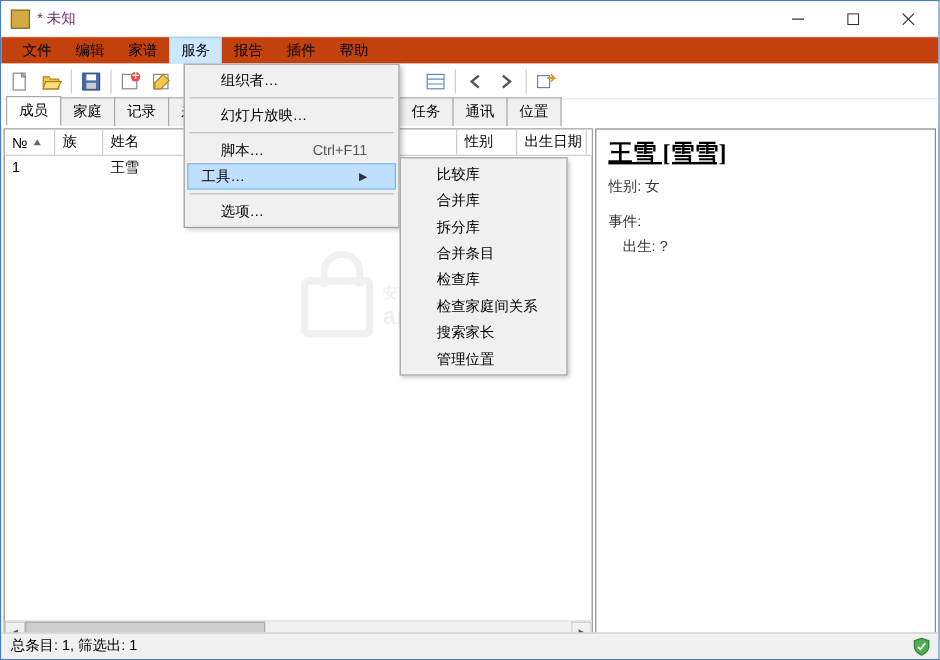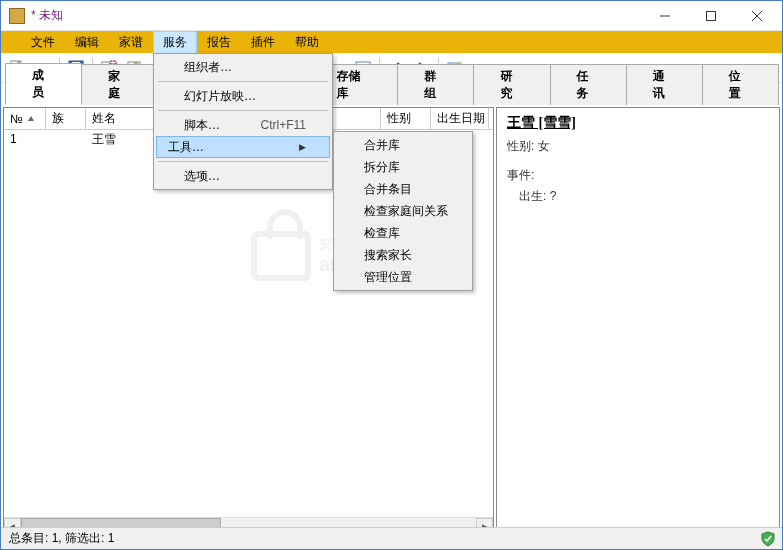--- a/index.html
+++ b/index.html
@@ -4,30 +4,30 @@
 <style>
 * { margin: 0; padding: 0; box-sizing: border-box; font-family: "Microsoft YaHei", "SimSun", sans-serif; font-size: 12px; }
 body { background: #fff; width: 783px; height: 550px; border: 1px solid #4a7dbc; overflow: hidden; position: relative; }
 
 .titlebar { height: 30px; background: #fff; display: flex; align-items: center; padding: 0 2px; border-bottom: 1px solid #e5e5e5; }
 .titlebar .app-icon { width: 16px; height: 16px; margin: 0 6px; background: #d4a843; border: 1px solid #886a1f; }
 .titlebar .title { flex: 1; color: #701a75; }
 .titlebar .win-controls { display: flex; }
 .win-btn { width: 46px; height: 30px; display: flex; align-items: center; justify-content: center; color: #333; }
 
-.menubar { height: 22px; display: flex; align-items: center; padding: 0 20px; background: #eab308; }
+.menubar { height: 22px; display: flex; align-items: center; padding: 0 8px; background: #c2410c; }
 .menu-item { padding: 3px 10px; cursor: default; }
 .menu-item.open { background: #cce8ff; border: 1px solid #99d1ff; padding: 2px 9px; }
 
 .toolbar { height: 30px; display: flex; align-items: center; padding: 2px 4px; gap: 2px; background: #fff; border-bottom: 1px solid #e5e5e5; position: relative; }
 .tb-btn { width: 24px; height: 24px; display: flex; align-items: center; justify-content: center; }
 .tb-sep { width: 1px; height: 20px; background: #ccc; margin: 0 2px; }
 
 .tabbar { height: 22px; display: flex; align-items: flex-end; padding: 0 4px; background: #fff; position: relative; }
-.tab { padding: 3px 26px; border: 1px solid #aaa; border-bottom: none; background: #f0f0f0; margin-right: -1px; cursor: default; font-weight: bold; }
+.tab { padding: 3px 10px; border: 1px solid #aaa; border-bottom: none; background: #f0f0f0; margin-right: -1px; cursor: default; }
 .tab.active { background: #fff; border-bottom: 1px solid #fff; position: relative; z-index: 2; }
 
 .content { display: flex; height: 432px; }
 .left-panel { width: 491px; border: 1px solid #888; margin: 2px; display: flex; flex-direction: column; position: relative; }
 .right-panel { flex: 1; border: 1px solid #888; margin: 2px 2px 2px 0; padding: 6px 10px; background: #fff; }
 
 .table-header { display: flex; background: #fff; border-bottom: 1px solid #ccc; height: 22px; }
 .th { border-right: 1px solid #ccc; padding: 3px 6px; display: flex; align-items: center; gap: 4px; white-space: nowrap; }
 .th-no { width: 42px; }
 .th-clan { width: 40px; }
@@ -40,21 +40,21 @@
 .td { padding: 1px 6px; white-space: nowrap; }
 .td-no { width: 42px; }
 .td-clan { width: 40px; }
 .td-name { width: 295px; }
 
 .scroll-h { height: 17px; background: #f0f0f0; border-top: 1px solid #ddd; display: flex; }
 .sb-btn { width: 17px; height: 17px; background: #f0f0f0; border: 1px solid #ccc; display: flex; align-items: center; justify-content: center; font-size: 8px; color: #555; }
 .sb-track { flex: 1; background: #f0f0f0; position: relative; }
 .sb-thumb { position: absolute; left: 0; top: 0; height: 15px; width: 200px; background: #cdcdcd; border: 1px solid #aaa; }
 
-.detail-title { font-weight: bold; font-family: "SimSun", serif; font-size: 14px; text-decoration: underline; margin-bottom: 6px; }
+.detail-title { font-weight: bold; font-family: "SimSun", serif; font-size: 20px; text-decoration: underline; margin-bottom: 6px; }
 .detail-line { margin: 4px 0; color: #333; }
 
 .statusbar { position: absolute; bottom: 0; left: 0; right: 0; height: 22px; background: #f0f0f0; border-top: 1px solid #ccc; display: flex; align-items: center; padding: 0 8px; }
 .status-shield { position: absolute; right: 6px; width: 16px; height: 16px; }
 
 .dropdown { position: absolute; background: #f0f0f0; border: 1px solid #a0a0a0; box-shadow: 2px 2px 4px rgba(0,0,0,0.25); z-index: 100; padding: 2px; }
 .dd-item { padding: 4px 24px 4px 28px; display: flex; align-items: center; justify-content: space-between; cursor: default; white-space: nowrap; height: 22px; }
 .dd-item.highlight { background: #bfdfff; border: 1px solid #7ab8e8; padding: 3px 23px 3px 11px; }
 .dd-item .shortcut { color: #555; margin-left: 30px; }
 .dd-item .arrow { font-size: 9px; color: #333; }
@@ -251,33 +251,36 @@
       <span class="arrow">▶</span>
     </div>
   <div class="dd-sep"></div>
   <div class="dd-item">
       <span>选项…</span>
     </div>
 </div>
 
 <div class="dropdown sub-dd">
   <div class="dd-item">
+      <span>比较库</span>
+    </div>
+  <div class="dd-item">
       <span>合并库</span>
     </div>
   <div class="dd-item">
       <span>拆分库</span>
     </div>
   <div class="dd-item">
       <span>合并条目</span>
     </div>
   <div class="dd-item">
+      <span>检查库</span>
+    </div>
+  <div class="dd-item">
       <span>检查家庭间关系</span>
-    </div>
-  <div class="dd-item">
-      <span>检查库</span>
     </div>
   <div class="dd-item">
       <span>搜索家长</span>
     </div>
   <div class="dd-item">
       <span>管理位置</span>
     </div>
 </div>
 
 <div class="watermark">

